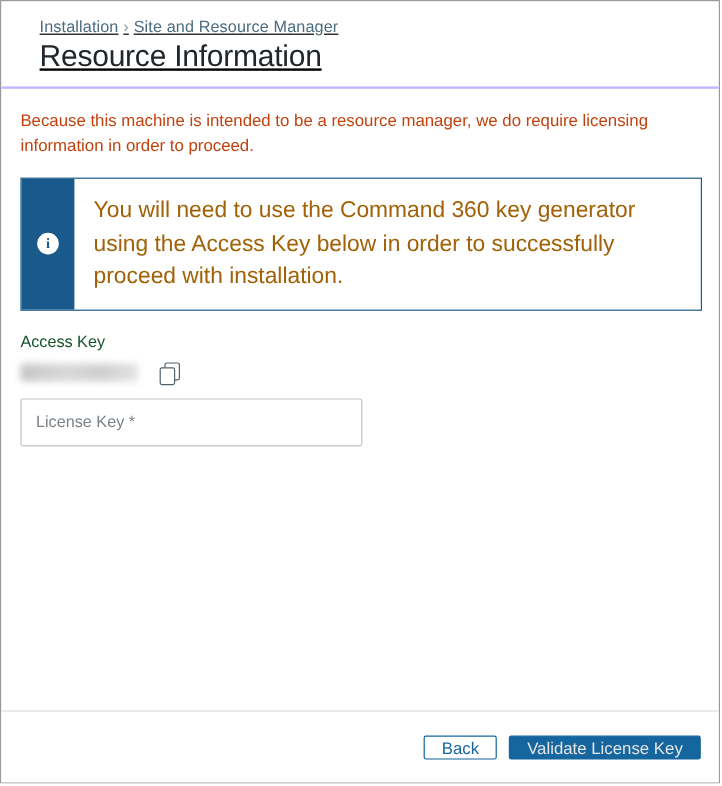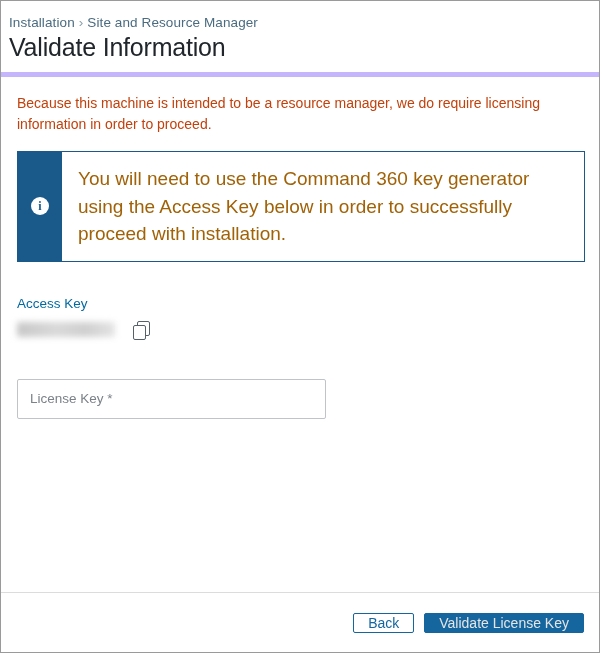--- a/index.html
+++ b/index.html
@@ -11,22 +11,23 @@
   .window {
     position: relative;
     width: 600px;
     height: 653px;
     border: 1px solid #9a9a9a;
     box-sizing: border-box;
     background: #ffffff;
     overflow: hidden;
   }
   .header {
-    padding: 14px 16px 10px 8px;
-    border-bottom: 5px solid #c4b5fd;
+    padding: 14px 16px 10px 32px;
+    border-bottom: 2px solid #c4b5fd;
+    text-decoration: underline;
   }
   .breadcrumb {
     font-size: 13.5px;
     color: #4a6b80;
     letter-spacing: 0.1px;
     white-space: nowrap;
   }
   .breadcrumb .crumb {
     color: #4a6b80;
   }
@@ -80,23 +81,23 @@
     font-family: "Liberation Serif", serif;
   }
   .callout-text {
     padding: 13px 14px 13px 16px;
     font-size: 19px;
     color: #a16207;
     line-height: 1.45;
     font-weight: normal;
   }
   .field-label {
-    margin-top: 34px;
+    margin-top: 18px;
     font-size: 13.5px;
-    color: #0369a1;
+    color: #14532d;
   }
   .access-key-row {
     margin-top: 6px;
     display: flex;
     align-items: center;
     height: 26px;
   }
   .access-key-value {
     width: 98px;
     height: 15px;
@@ -125,22 +126,22 @@
     position: absolute;
     left: 0;
     top: 4px;
     width: 11px;
     height: 13px;
     border: 1.4px solid #55606a;
     border-radius: 2px;
     background: #ffffff;
   }
   .license-input {
-    margin-top: 36px;
-    width: 309px;
+    margin-top: 8px;
+    width: 285px;
     height: 40px;
     box-sizing: border-box;
     border: 1px solid #c0c4c8;
     border-radius: 2px;
     padding: 0 12px;
     font-size: 13.5px;
     color: #6b7076;
     font-family: "Liberation Sans", sans-serif;
     background: #ffffff;
     outline: none;
@@ -185,21 +186,21 @@
 </style>
 </head>
 <body>
 
 <div class="window">
 
   <div class="header">
     <div class="breadcrumb">
       <span class="crumb">Installation</span><span class="sep">›</span><span class="crumb">Site and Resource Manager</span>
     </div>
-    <div class="page-title">Validate Information</div>
+    <div class="page-title">Resource Information</div>
   </div>
 
   <div class="body">
 
     <div class="intro">Because this machine is intended to be a resource manager, we do require licensing information in order to proceed.</div>
 
     <div class="callout">
       <div class="callout-icon-box">
         <span class="info-circle">i</span>
       </div>

